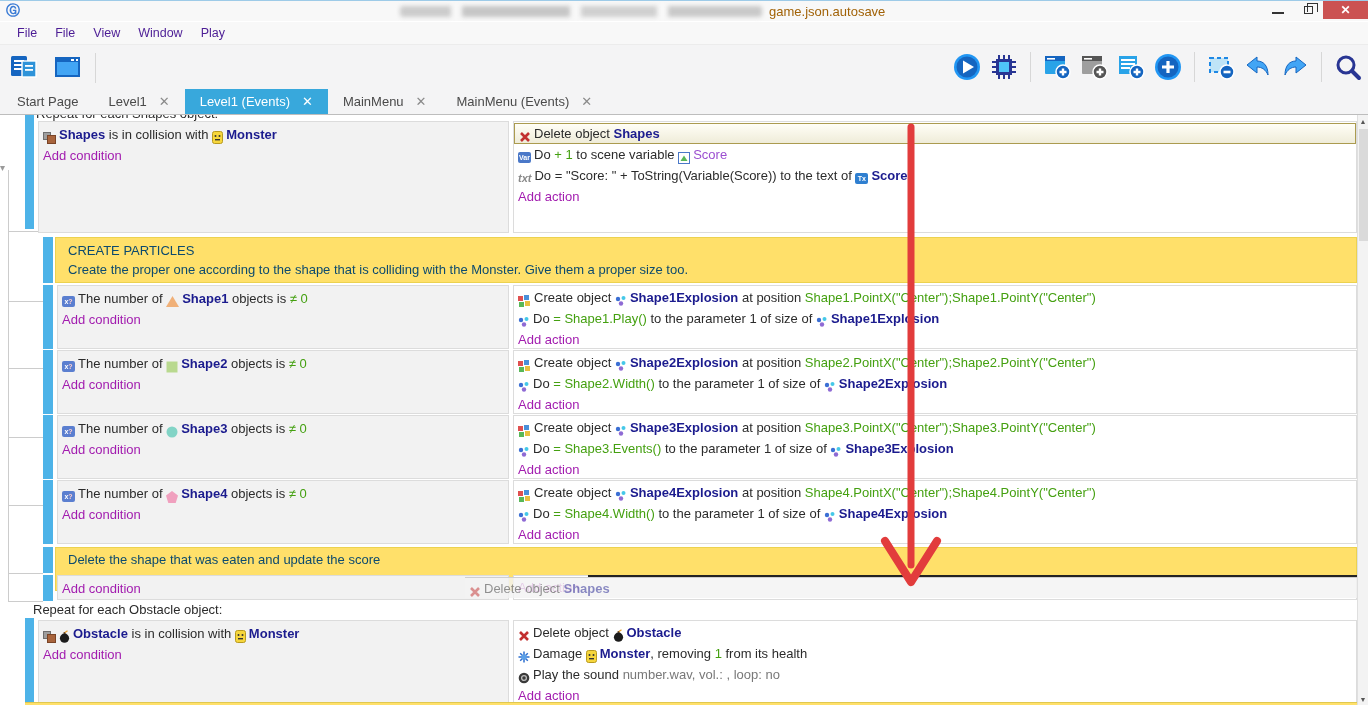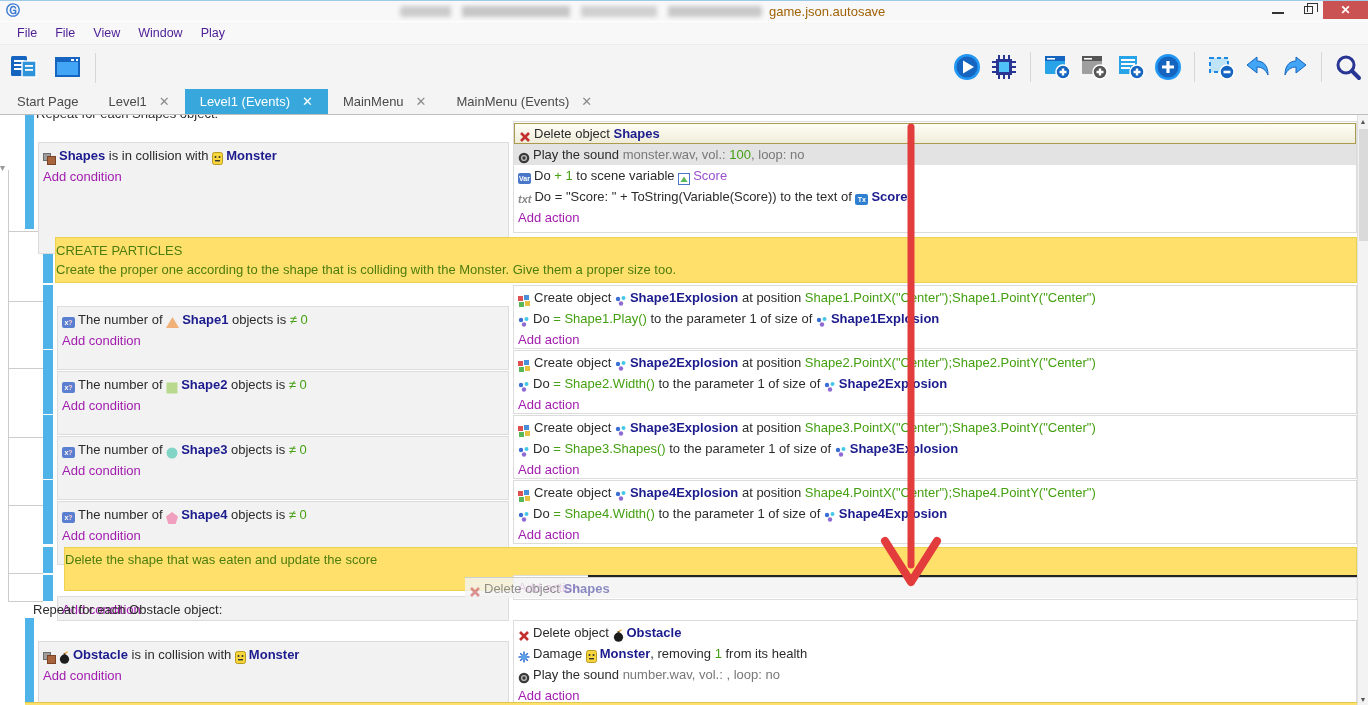--- a/index.html
+++ b/index.html
@@ -54,21 +54,21 @@
 
   #tree-vline { position:absolute; left:8px; top:55px; width:1px; height:432px; background:#cccccc; }
   .tick { position:absolute; left:8px; width:35px; height:1px; background:#cccccc; }
   #tick1{top:116px}#tick2{top:186px}#tick3{top:253px}#tick4{top:322px}#tick5{top:390px}#tick6{top:458px}#tick7{top:486px}
   #collapse-tri { position:absolute; left:0; top:47px; font-size:10px; color:#9a9a9a; }
 
   .repeat-text { position:absolute; font-size:13px; color:#2b2b2b; white-space:nowrap; }
   #repeat-shapes { left:36px; top:-9px; }
   #repeat-obstacle { left:33px; top:487px; }
 
-  .cond { position:absolute; background:#f2f2f2; border:1px solid #dcdcdc; padding-top:2px;margin-top:21px; }
+  .cond { position:absolute; background:#f2f2f2; border:1px solid #dcdcdc; padding-top:2px; }
   .acts { position:absolute; left:513px; right:11px; background:#fff; border:1px solid #dcdcdc; padding-top:1px; }
   #ev1-cond { left:38px; width:471px; top:6px;   height:112px; }
   #ev1-acts {                        top:6px;   height:112px; }
   #ev2-cond { left:57px; width:452px; top:170px; height:64px; }
   #ev2-acts {                        top:170px; height:64px; }
   #ev3-cond { left:57px; width:452px; top:235px; height:64px; }
   #ev3-acts {                        top:235px; height:64px; }
   #ev4-cond { left:57px; width:452px; top:300px; height:64px; }
   #ev4-acts {                        top:300px; height:64px; }
   #ev5-cond { left:57px; width:452px; top:365px; height:64px; }
@@ -87,23 +87,23 @@
   .tk-obj { color:#1b1b8e; font-weight:bold; }
   .tk-num { color:#44a010; }
   .tk-expr { color:#44a010; }
   .tk-param { color:#787878; }
   .tk-var { color:#9c4fd0; }
   .ic { display:inline-block; vertical-align:-2px; margin-right:3px; }
   .ic svg { display:inline-block; vertical-align:middle; }
   .mini-badge { display:inline-block; min-width:13px; height:11px; line-height:11px; border-radius:2px; color:#fff; font-size:7px; font-weight:bold; text-align:center; padding:0 1px; vertical-align:1px; }
   .txt-ic { font-style:italic; color:#8a8a8a; font-size:11px; font-weight:bold; }
 
-  .comment { position:absolute; left:55px; right:11px; background:#ffe06a; border:1px solid #ecd24f; padding:3px 0; font-size:13px; color:#4d7c0f; overflow:hidden; }
+  .comment { position:absolute; left:55px; right:11px; background:#ffe06a; border:1px solid #ecd24f; padding:3px 12px; font-size:13px; color:#0c4a6e; overflow:hidden; }
   #comment1 { top:122px; height:46px; }
-  #comment2 { top:432px; height:44px; line-height:18px;margin-left:9px; }
+  #comment2 { top:432px; height:44px; line-height:18px; }
   #comment1 .cline { line-height:19px; white-space:nowrap; }
 
   #dropline { position:absolute; left:588px; right:11px; top:460px; height:2px; background:#232323; z-index:13; }
   #ghost { position:absolute; left:465px; right:11px; top:462px; height:21px; line-height:21px; background:rgba(243,243,243,0.82); border-top:1px solid #cfcfcf; z-index:12; font-size:13px; white-space:nowrap; padding-left:4px; }
   #ghost .tk, #ghost .ic { opacity:0.5; }
 
   #bottom-comment { position:absolute; left:25px; right:11px; top:587px; height:4px; background:#ffe06a; border-top:1px solid #e0c850; }
 
   #vscroll { position:absolute; right:0; top:0; width:11px; height:591px; background:#f3f3f3; border-left:1px solid #dfdfdf; }
   #vscroll .sarrow { position:absolute; left:0; width:10px; text-align:center; font-size:7px; color:#555; }
@@ -301,24 +301,20 @@
               <circle cx="3.5" cy="5" r="1" fill="#333"></circle>
               <circle cx="7.5" cy="5" r="1" fill="#333"></circle>
               <rect x="3" y="8" width="5" height="1.4" fill="#333"></rect>
             </svg></span><span class="tk tk-obj">Monster</span></div>
       <div class="row add">Add condition</div>
     </div>
     <div class="acts" id="ev1-acts">
       <div class="row sel-gold"><span class="ic"><svg width="12" height="12">
               <path d="M2 2 L10 10 M10 2 L2 10" stroke="#c23030" stroke-width="2.6"></path>
             </svg></span><span class="tk tk-plain">Delete object </span><span class="tk tk-obj">Shapes</span></div>
-      <div class="row sel-gray"><span class="ic"><svg width="12" height="12">
-              <circle cx="6" cy="6" r="5.3" fill="#3a3a3a"></circle>
-              <circle cx="6" cy="6" r="2.4" fill="none" stroke="#bdbdbd" stroke-width="1.3"></circle>
-            </svg></span><span class="tk tk-plain">Play the sound </span><span class="tk tk-param">monster.wav</span><span class="tk tk-param">, vol.: </span><span class="tk tk-num">100</span><span class="tk tk-param">, loop: </span><span class="tk tk-param">no</span></div>
       <div class="row"><span class="ic"><span class="mini-badge" style="background:#4a78c8">Var</span></span><span class="tk tk-plain">Do </span><span class="tk tk-num">+ 1</span><span class="tk tk-plain"> to scene variable </span><span class="ic"><svg width="12" height="12">
               <rect x="0.5" y="0.5" width="11" height="11" fill="#fff" stroke="#4a78c8"></rect>
               <path d="M2.5 9 L6 3.5 L9.5 9 Z" fill="#58b858"></path>
             </svg></span><span class="tk tk-var">Score</span></div>
       <div class="row"><span class="ic"><span class="txt-ic">txt</span></span><span class="tk tk-plain">Do </span><span class="tk tk-plain">= "Score: " + ToString(Variable(Score))</span><span class="tk tk-plain"> to the text of </span><span class="ic"><span class="mini-badge" style="background:#2f7fd0">Tx</span></span><span class="tk tk-obj">Score</span></div>
       <div class="row add">Add action</div>
     </div>
 
     <div class="comment" id="comment1">
       <div class="cline">CREATE PARTICLES</div>
@@ -397,21 +393,21 @@
               <rect x="7" y="6" width="5" height="5" fill="#e8c040"></rect>
             </svg></span><span class="tk tk-plain">Create object </span><span class="ic"><svg width="12" height="12">
               <circle cx="3" cy="4" r="2.2" fill="#3b6fd4"></circle>
               <circle cx="8.5" cy="3" r="2" fill="#45c8e8"></circle>
               <circle cx="6" cy="8.5" r="2.2" fill="#8e6ad4"></circle>
             </svg></span><span class="tk tk-obj">Shape3Explosion</span><span class="tk tk-plain"> at position </span><span class="tk tk-expr">Shape3.PointX("Center");Shape3.PointY("Center")</span></div>
       <div class="row"><span class="ic"><svg width="12" height="12">
               <circle cx="3" cy="4" r="2.2" fill="#3b6fd4"></circle>
               <circle cx="8.5" cy="3" r="2" fill="#45c8e8"></circle>
               <circle cx="6" cy="8.5" r="2.2" fill="#8e6ad4"></circle>
-            </svg></span><span class="tk tk-plain">Do </span><span class="tk tk-expr">= Shape3.Shapes()</span><span class="tk tk-plain"> to the parameter 1 of size of </span><span class="ic"><svg width="12" height="12">
+            </svg></span><span class="tk tk-plain">Do </span><span class="tk tk-expr">= Shape3.Events()</span><span class="tk tk-plain"> to the parameter 1 of size of </span><span class="ic"><svg width="12" height="12">
               <circle cx="3" cy="4" r="2.2" fill="#3b6fd4"></circle>
               <circle cx="8.5" cy="3" r="2" fill="#45c8e8"></circle>
               <circle cx="6" cy="8.5" r="2.2" fill="#8e6ad4"></circle>
             </svg></span><span class="tk tk-obj">Shape3Explosion</span></div>
       <div class="row add">Add action</div>
     </div>
 
     <div class="cond" id="ev5-cond">
       <div class="row"><span class="ic"><span class="mini-badge" style="background:#5b7fd0">x<span style="color:#ffd0d0">?</span></span></span><span class="tk tk-plain">The number of </span><span class="ic"><svg width="12" height="12">
               <path d="M6 0 L12 4.5 L9.7 12 L2.3 12 L0 4.5 Z" fill="#f0a0be"></path>

